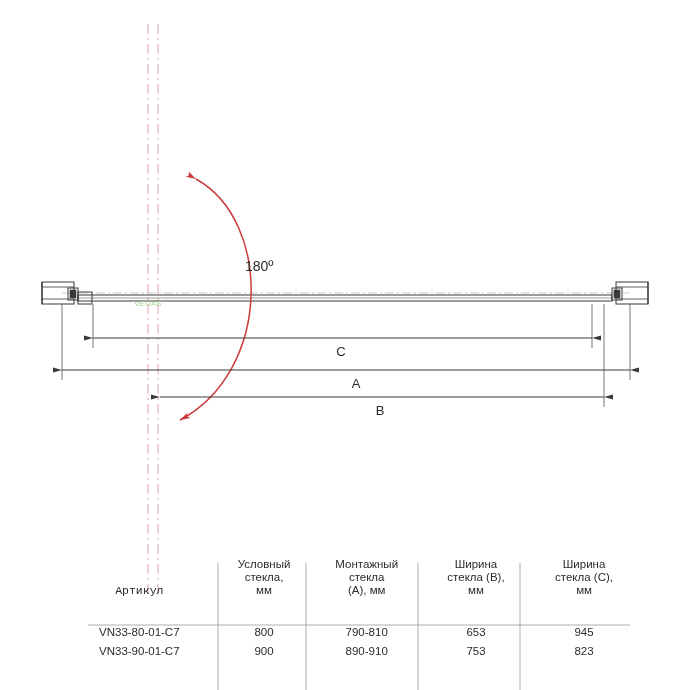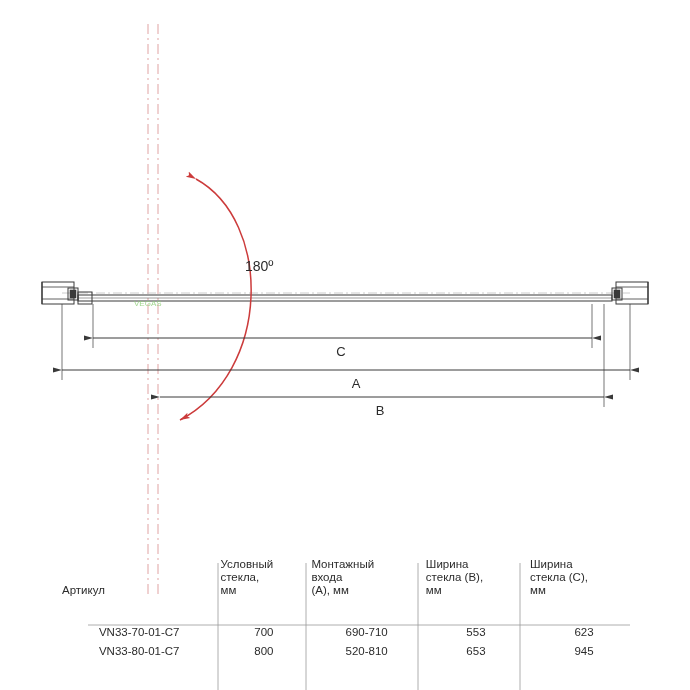--- a/index.html
+++ b/index.html
@@ -32,38 +32,39 @@
     position: absolute;
     left: 60px;
     top: 540px;
     width: 580px;
     border-collapse: collapse;
     font-size: 11px;
     color: #2b2b2b;
   }
   .tbl th {
     font-weight: normal;
-    text-align: left;
+    text-align: center;
     vertical-align: bottom;
     padding: 2px 2px 6px 2px;
     line-height: 13px;
     font-size: 11.5px;
   }
   .tbl td {
     text-align: center;
     padding: 2px 2px;
     font-size: 11.5px;
     line-height: 15px;
   }
   .tbl .artcol {
     text-align: center;
   }
   .hdr-art {
     vertical-align: bottom;
     padding-bottom: 6px;
+    font-family: Liberation Mono, monospace;
   }
   .rowline {
     height: 1px;
   }
   .label-text {
     font-size: 13px;
     fill: #2b2b2b;
     font-family: "Liberation Sans", sans-serif;
   }
   .angle-text {
@@ -175,49 +176,49 @@
         <th class="hdr-art" style="width:158px">
           <div>Артикул</div>
         </th>
         <th style="width:88px">
           <div>Условный</div>
           <div>стекла,</div>
           <div>мм</div>
         </th>
         <th style="width:112px">
           <div>Монтажный</div>
-          <div>входа</div>
+          <div>стекла</div>
           <div>(А), мм</div>
         </th>
         <th style="width:102px">
           <div>Ширина</div>
           <div>стекла (В),</div>
           <div>мм</div>
         </th>
         <th style="width:110px">
           <div>Ширина</div>
           <div>стекла (С),</div>
           <div>мм</div>
         </th>
       </tr>
     </thead>
     <tbody>
       <tr class="rowline">
           <td colspan="5" style="height:16px"></td>
         </tr>
       <tr>
-        <td class="artcol">VN33-70-01-C7</td>
-        <td>700</td>
-        <td>690-710</td>
-        <td>553</td>
-        <td>623</td>
-      </tr>
-      <tr>
         <td class="artcol">VN33-80-01-C7</td>
         <td>800</td>
-        <td>520-810</td>
+        <td>790-810</td>
         <td>653</td>
         <td>945</td>
       </tr>
+      <tr>
+        <td class="artcol">VN33-90-01-C7</td>
+        <td>900</td>
+        <td>890-910</td>
+        <td>753</td>
+        <td>823</td>
+      </tr>
     </tbody>
   </table>
 
 </div>
 
 </body></html>

